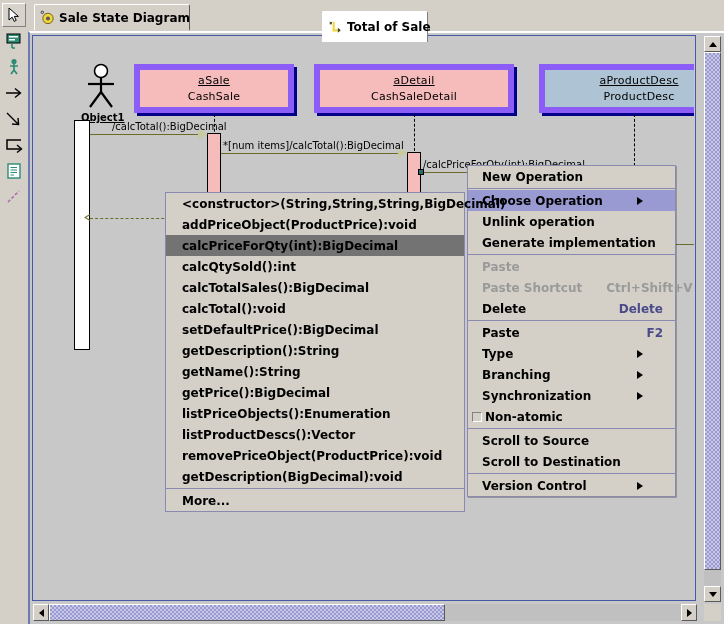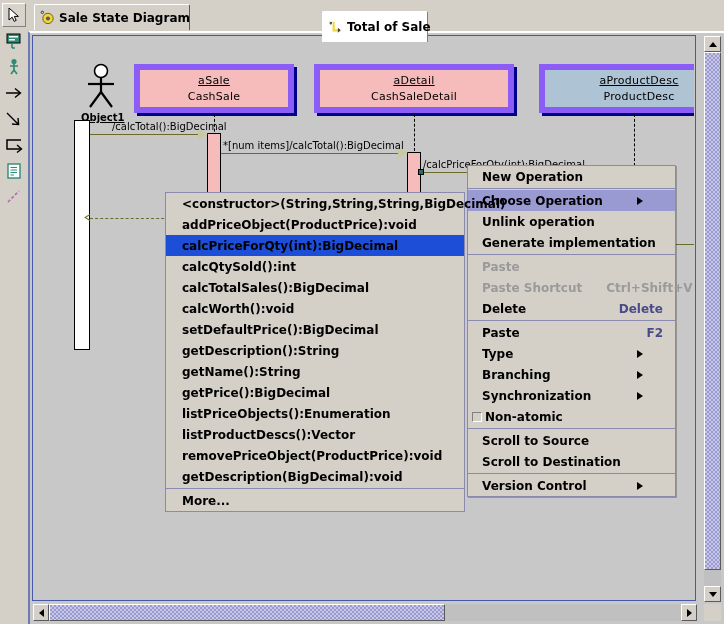--- a/index.html
+++ b/index.html
@@ -211,21 +211,21 @@
     border: 1px solid #8a8ab0;
     z-index: 45;
   }
   .op {
     height: 21px;
     display: flex; align-items: center;
     padding-left: 16px;
     font-size: 12px; font-weight: bold; color: #000;
     white-space: nowrap;
   }
-  .op.hl { background: #1d4ed8; }
+  .op.hl { background: #737373; }
 
   
   .sbtn {
     background: #d4d0c8;
     border: 1px solid #ffffff;
     border-right-color: #5a5a5a;
     border-bottom-color: #5a5a5a;
     display: flex; align-items: center; justify-content: center;
     flex: 0 0 auto;
   }
@@ -404,21 +404,21 @@
 
       <div class="msgline dash" style="left:565px; top:134px; width:22px;"></div>
 
       <div id="oplist" style="left:131px; top:155px;">
         <div>
             <div class="op">&lt;constructor&gt;(String,String,String,BigDecimal)</div>
             <div class="op">addPriceObject(ProductPrice):void</div>
             <div class="op hl">calcPriceForQty(int):BigDecimal</div>
             <div class="op">calcQtySold():int</div>
             <div class="op">calcTotalSales():BigDecimal</div>
-            <div class="op">calcWorth():void</div>
+            <div class="op">calcTotal():void</div>
             <div class="op">setDefaultPrice():BigDecimal</div>
             <div class="op">getDescription():String</div>
             <div class="op">getName():String</div>
             <div class="op">getPrice():BigDecimal</div>
             <div class="op">listPriceObjects():Enumeration</div>
             <div class="op">listProductDescs():Vector</div>
             <div class="op">removePriceObject(ProductPrice):void</div>
             <div class="op">getDescription(BigDecimal):void</div>
           </div>
         <div class="msep"></div>

